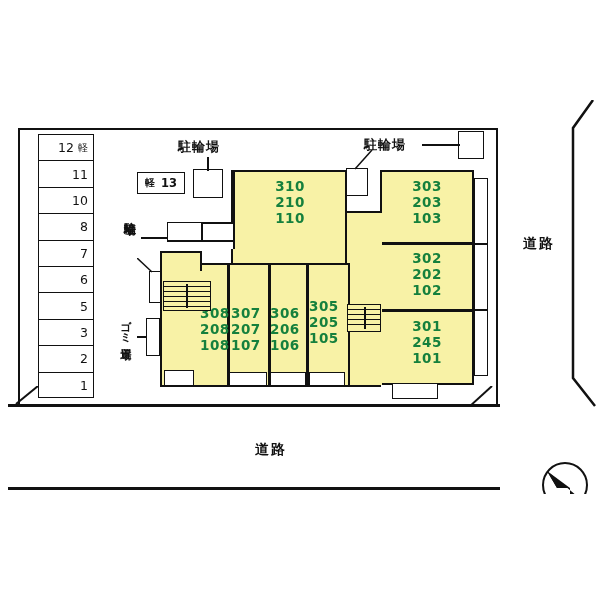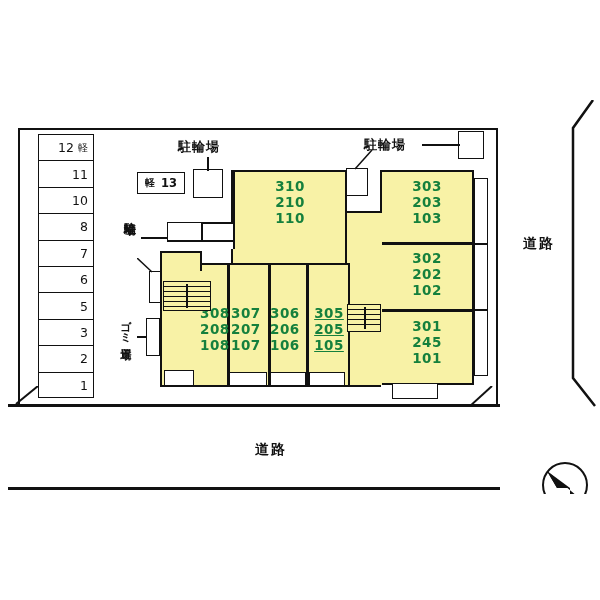--- a/index.html
+++ b/index.html
@@ -311,21 +311,21 @@
   <div class="unit-label" style="left:231px; top:305px; width:40px; text-align:left;">
     <div>307</div>
     <div>207</div>
     <div>107</div>
   </div>
   <div class="unit-label" style="left:270px; top:305px; width:40px; text-align:left;">
     <div>306</div>
     <div>206</div>
     <div>106</div>
   </div>
-  <div class="unit-label" style="left:309px; top:305px; width:40px; text-align:center;text-decoration:underline;">
+  <div class="unit-label" style="left:309px; top:298px; width:40px; text-align:left;">
     <div>305</div>
     <div>205</div>
     <div>105</div>
   </div>
 
   <div class="white-box" style="left:164px; top:370px; width:30px; height:16px;"></div>
   <div class="white-box" style="left:229px; top:372px; width:38px; height:14px;"></div>
   <div class="white-box" style="left:270px; top:372px; width:36px; height:14px;"></div>
   <div class="white-box" style="left:309px; top:372px; width:36px; height:14px;"></div>
 

